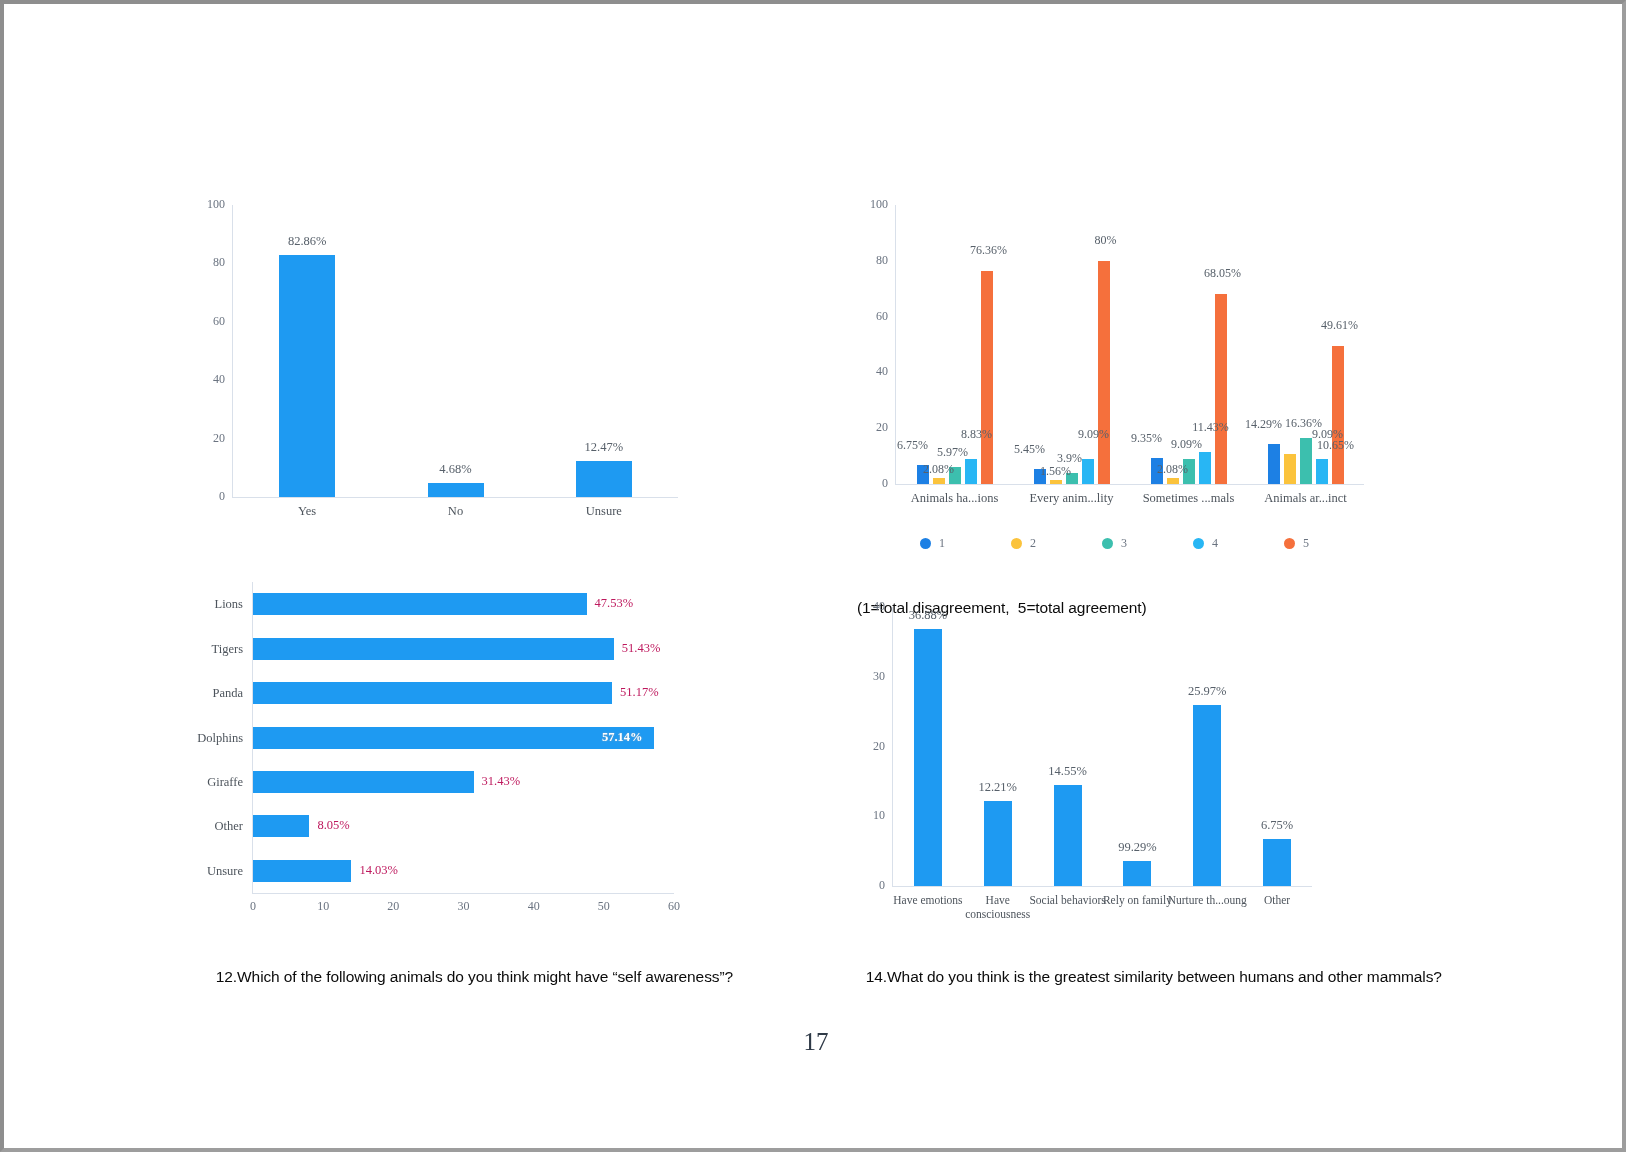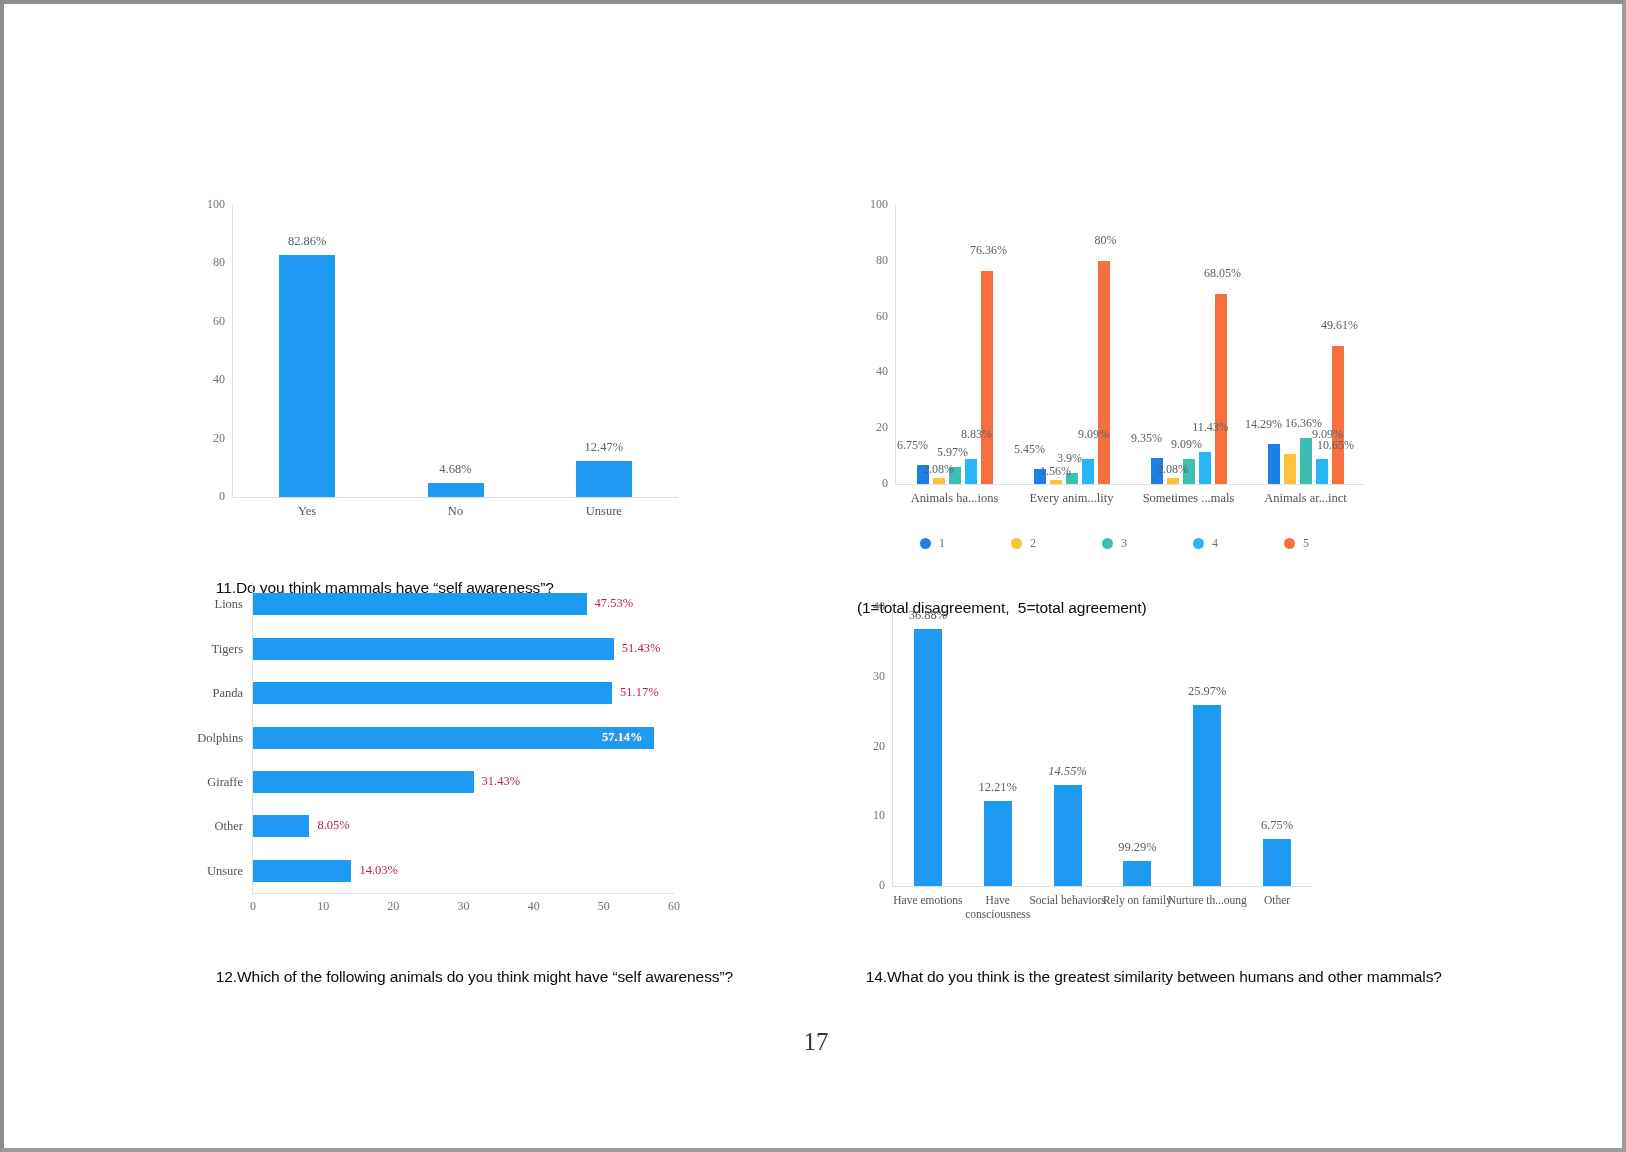--- a/index.html
+++ b/index.html
@@ -154,23 +154,20 @@
           <div class="legend-dot" style="background: rgb(40, 182, 244);"></div>
           <div class="legend-label">4</div>
         </div>
         <div class="legend-item">
           <div class="legend-dot" style="background: rgb(245, 112, 60);"></div>
           <div class="legend-label">5</div>
         </div>
       </div>
     </section>
 
-  <div class="caption" id="cap-q11">
-    <span>11.Do you think mammals have “self awareness”?</span>
-  </div>
 
   <div class="caption" id="cap-q13">
     <div class="line2">(1=total disagreement,  5=total agreement)</div>
   </div>
 
   <section class="chart" id="sec-q12">
       <div class="plot">
         <div class="xtick" style="left: 0%;">0</div>
         <div class="xtick" style="left: 16.6667%;">10</div>
         <div class="xtick" style="left: 33.3333%;">20</div>
@@ -209,21 +206,21 @@
         <div class="ytick" style="bottom: calc(50% - 6px);">20</div>
         <div class="ytick" style="bottom: calc(75% - 6px);">30</div>
         <div class="ytick" style="bottom: calc(100% - 6px);">40</div>
         <div class="bar" style="left: calc(8.33333% - 14px); width: 28px; height: 92.2%; background: rgb(30, 154, 242);"></div>
         <div class="vlabel" style="left: 8.33333%; bottom: calc(92.2% + 6px);">36.88%</div>
         <div class="catlabel" style="left: 8.33333%; width: 88px;">Have emotions</div>
         <div class="bar" style="left: calc(25% - 14px); width: 28px; height: 30.525%; background: rgb(30, 154, 242);"></div>
         <div class="vlabel" style="left: 25%; bottom: calc(30.525% + 6px);">12.21%</div>
         <div class="catlabel" style="left: 25%; width: 88px;">Have consciousness</div>
         <div class="bar" style="left: calc(41.6667% - 14px); width: 28px; height: 36.375%; background: rgb(30, 154, 242);"></div>
-        <div class="vlabel" style="left: 41.6667%; bottom: calc(36.375% + 6px); font-style: italic;">14.55%</div>
+        <div class="vlabel" style="left: 41.6667%; bottom: calc(36.375% + 6px);">14.55%</div>
         <div class="catlabel" style="left: 41.6667%; width: 88px;">Social behaviors</div>
         <div class="bar" style="left: calc(58.3333% - 14px); width: 28px; height: 9.1%; background: rgb(30, 154, 242);"></div>
         <div class="vlabel" style="left: 58.3333%; bottom: calc(9.1% + 6px);">99.29%</div>
         <div class="catlabel" style="left: 58.3333%; width: 88px;">Rely on family</div>
         <div class="bar" style="left: calc(75% - 14px); width: 28px; height: 64.925%; background: rgb(30, 154, 242);"></div>
         <div class="vlabel" style="left: 75%; bottom: calc(64.925% + 6px);">25.97%</div>
         <div class="catlabel" style="left: 75%; width: 88px;">Nurture th...oung</div>
         <div class="bar" style="left: calc(91.6667% - 14px); width: 28px; height: 16.875%; background: rgb(30, 154, 242);"></div>
         <div class="vlabel" style="left: 91.6667%; bottom: calc(16.875% + 6px);">6.75%</div>
         <div class="catlabel" style="left: 91.6667%; width: 88px;">Other</div>

